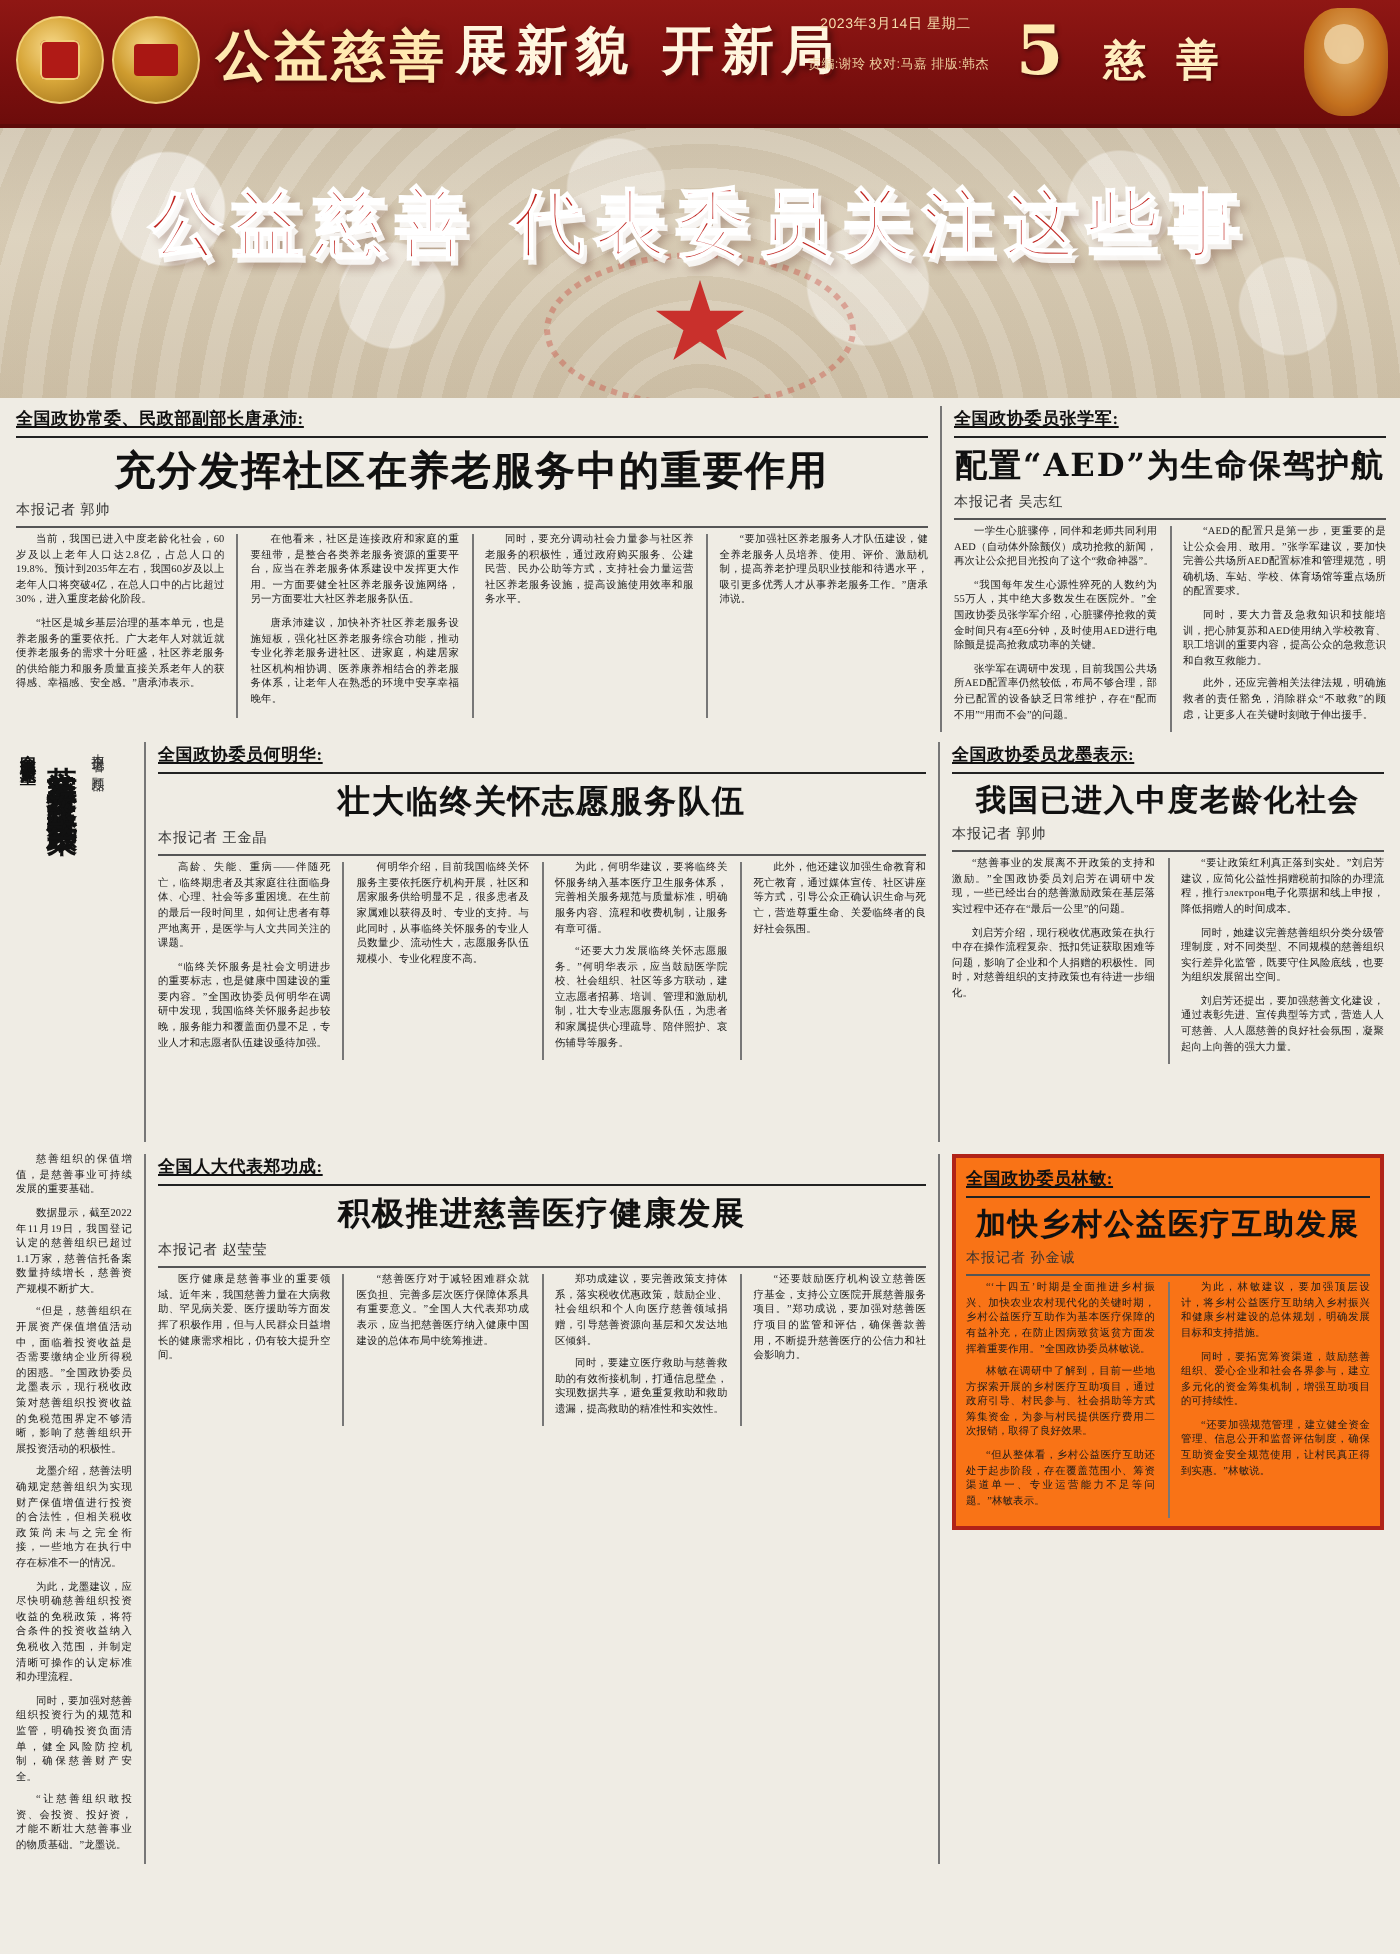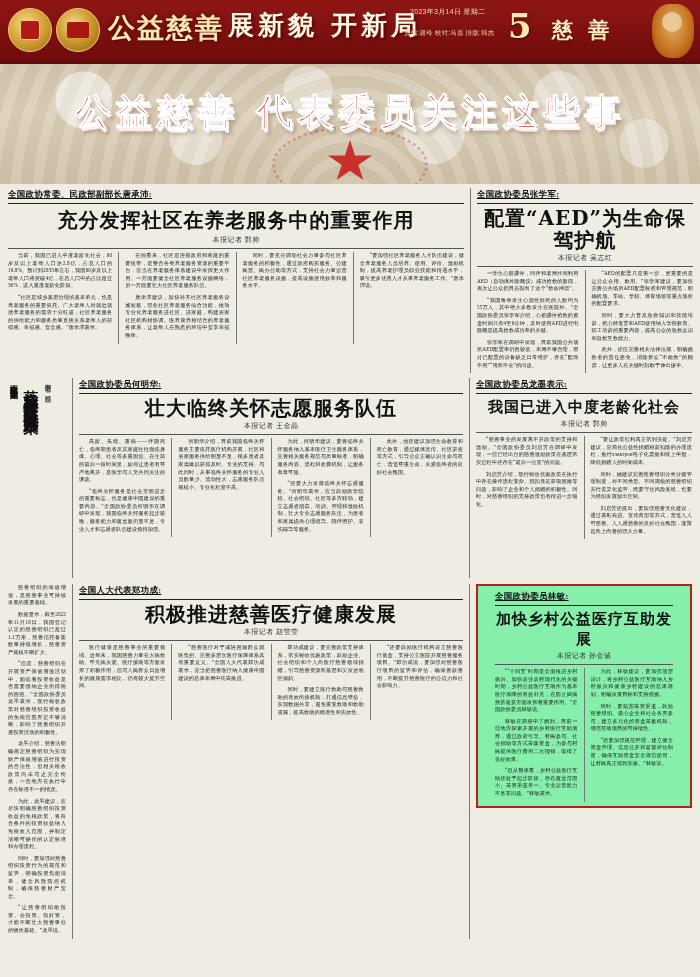--- a/index.html
+++ b/index.html
@@ -62,21 +62,21 @@
   .masthead-fig{
     position:absolute;right:6px;top:4px;width:42px;height:54px;
     background:radial-gradient(ellipse at 50% 40%, #e7b96c 0%, #c8761f 60%, #8d3d10 100%);
     border-radius:40% 40% 45% 45%;opacity:.95;
   }
   .masthead-fig:after{content:"";position:absolute;left:10px;top:8px;width:20px;height:20px;border-radius:50%;
     background:#f2d7a5;opacity:.9;}
 
   
   .hero{
-    position:relative;height:120px;overflow:hidden;
+    position:relative;height:135px;overflow:hidden;
     background:
       radial-gradient(circle at 12% 30%, rgba(255,255,255,.55) 0 28px, transparent 29px),
       radial-gradient(circle at 28% 62%, rgba(255,255,255,.45) 0 26px, transparent 27px),
       radial-gradient(circle at 44% 22%, rgba(255,255,255,.40) 0 24px, transparent 25px),
       radial-gradient(circle at 62% 58%, rgba(255,255,255,.42) 0 30px, transparent 31px),
       radial-gradient(circle at 80% 28%, rgba(255,255,255,.40) 0 26px, transparent 27px),
       radial-gradient(circle at 92% 66%, rgba(255,255,255,.38) 0 24px, transparent 25px),
       linear-gradient(180deg,#cfc3ad 0%,#d9cdb6 40%,#cdbfa6 100%);
     text-decoration: underline;
   }
@@ -109,23 +109,23 @@
   .body-area{position:relative;padding:4px 8px 0 8px;}
   .rule-h{border-top:1px solid #222;margin:3px 0;}
   .rule-h.thin{border-top:.6px solid #555;}
 
   .kicker{font-size:8.5px;font-weight:bold;color:#111;letter-spacing:.3px;line-height:12px;text-decoration:underline;}
   .headline{
     font-family:"DejaVu Serif", serif;
     font-weight:bold;color:#111;text-align:center;letter-spacing:1px;
   }
   .h-xl{font-size:20px;line-height:26px;}
-  .h-lg{font-size:20px;line-height:22px;}
+  .h-lg{font-size:16px;line-height:22px;}
   .h-md{font-size:15px;line-height:20px;}
-  .byline{font-size:7px;text-align:center;color:#333;margin:2px 0 3px 0;letter-spacing:.5px;}
+  .byline{font-size:7px;color:#333;margin:2px 0 3px 0;letter-spacing:.5px;}
 
   .colwrap{display:flex;gap:6px;}
   .vrule{border-left:.6px solid #777;}
 
   .tcol{font-size:5.2px;line-height:7.6px;text-align:justify;color:#1a1a1a;
     font-family:"Liberation Serif", serif;letter-spacing:.1px;}
   .tcol p{margin:0 0 4px 0;text-indent:10px;}
 
   
   .vert-box{
@@ -137,21 +137,21 @@
   .vert-kicker{
     writing-mode:vertical-rl;text-orientation:upright;
     font-size:8px;letter-spacing:1px;line-height:11px;font-weight:bold;
   }
   .vert-byline{
     writing-mode:vertical-rl;text-orientation:upright;
     font-size:6.5px;letter-spacing:1px;color:#333;
   }
 
   .boxed{
-    border:2px solid #b02318;padding:4px 17px;background:#86efac;
+    border:2px solid #b02318;padding:4px 5px;background:#f97316;
   }
 </style>
 </head>
 <body>
 
 <div class="page">
 
   <div class="masthead">
     <div class="emblem">
       <div class="emb-badge"></div>

